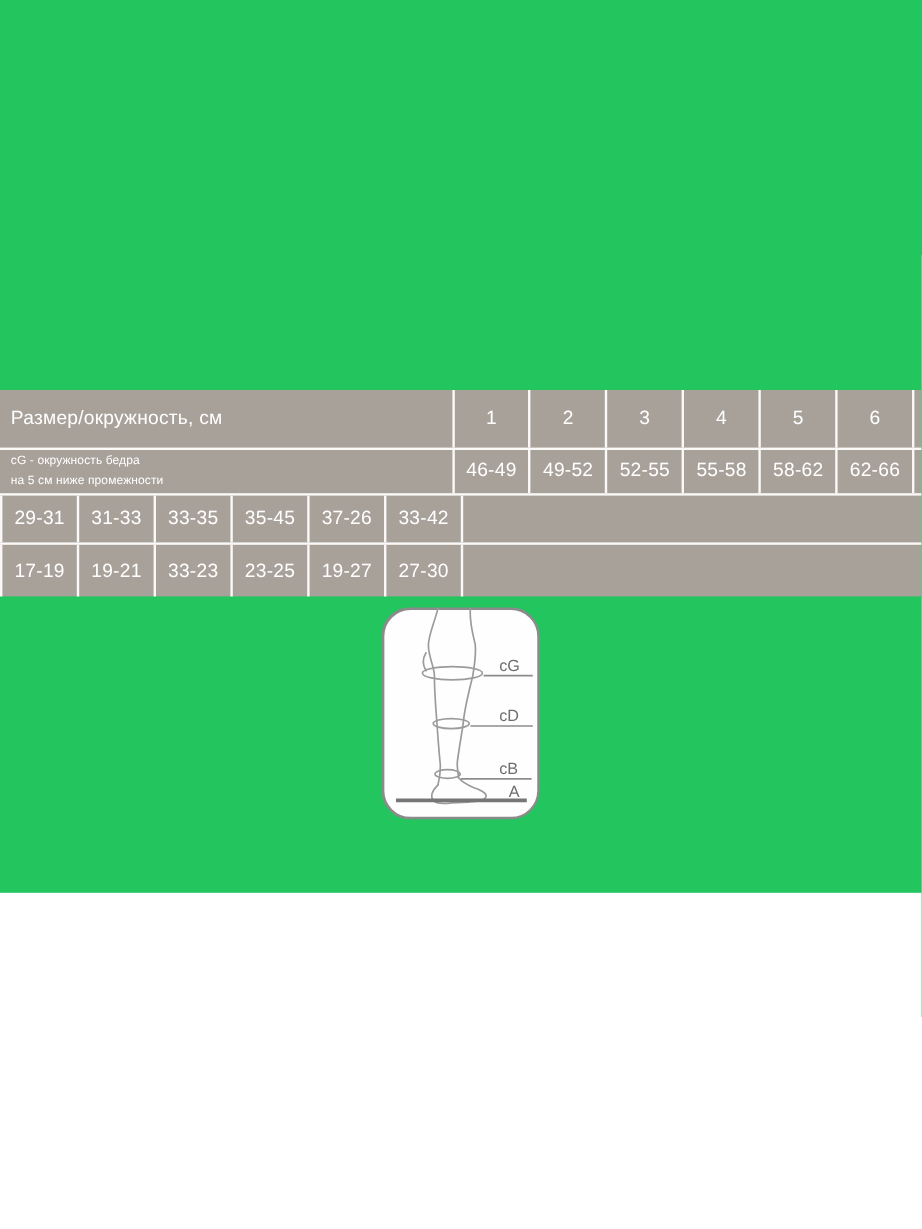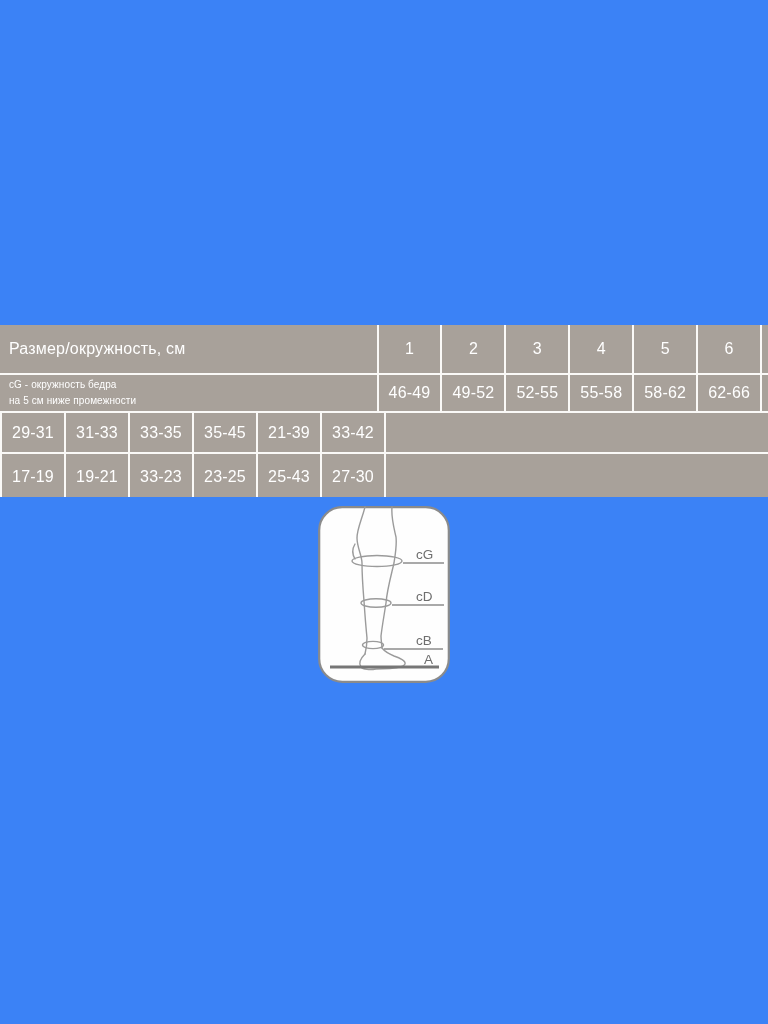--- a/index.html
+++ b/index.html
@@ -1,19 +1,19 @@
 <!DOCTYPE html>
 <html><head>
 <meta charset="utf-8">
 <style>
   html,body{margin:0;padding:0;}
   #page{
     position:relative;
-    width:768px;height:1024px;
-    background:#3b82f6;
+    width:768px;height:744px;
+    background:#22c55e;
     overflow:hidden;
     font-family:"Liberation Sans", sans-serif;
     text-decoration:underline;
   }
   
   .band{
     position:absolute;left:0;top:325px;
     width:768px;height:172px;
     background:#a8a19a;
     overflow:hidden;
@@ -75,31 +75,31 @@
       <div class="cell val">58-62</div>
       <div class="cell val">62-66</div>
       <div class="cell val"></div>
     </div>
 
     <div class="trow r2">
       <div class="cell val">29-31</div>
       <div class="cell val">31-33</div>
       <div class="cell val">33-35</div>
       <div class="cell val">35-45</div>
-      <div class="cell val">21-39</div>
+      <div class="cell val">37-26</div>
       <div class="cell val">33-42</div>
       <div class="cell val"></div>
     </div>
 
     <div class="trow r3">
       <div class="cell val">17-19</div>
       <div class="cell val">19-21</div>
       <div class="cell val">33-23</div>
       <div class="cell val">23-25</div>
-      <div class="cell val">25-43</div>
+      <div class="cell val">19-27</div>
       <div class="cell val">27-30</div>
       <div class="cell val"></div>
     </div>
 
   </div>
 
   <div class="figure">
     <svg width="132" height="177" viewBox="0 0 132 177" xmlns="http://www.w3.org/2000/svg">
       <rect x="1.2" y="1.2" width="129.6" height="174.6" rx="23" fill="#fefefe" stroke="#8b8b8b" stroke-width="2.2"></rect>
       <g fill="none" stroke="#9b9b9b" stroke-width="1.4" stroke-linecap="round">

